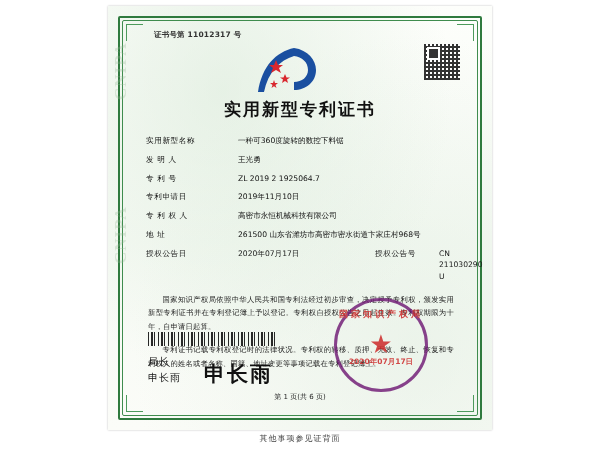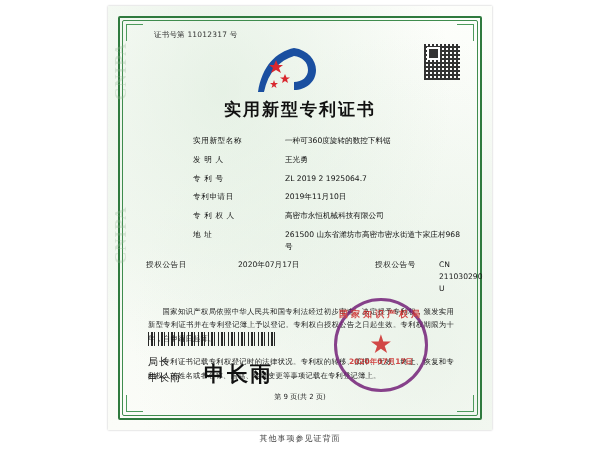--- a/index.html
+++ b/index.html
@@ -95,20 +95,21 @@
     top: 24px;
     right: 30px;
     bottom: 26px;
   }
 
   .cert-no {
     font-size: 7.5px;
     color: #333;
     margin-left: 16px;
     letter-spacing: 0.2px;
+    font-weight: bold;
   }
 
   
   .top-row {
     position: relative;
     height: 56px;
     margin-top: 4px;
   }
   .logo {
     position: absolute;
@@ -159,21 +160,20 @@
   .field {
     display: flex;
     align-items: baseline;
     margin-bottom: 7px;
   }
   .field .lbl {
     width: 92px;
     flex: 0 0 92px;
     letter-spacing: 0.6px;
     color: #111;
-    margin-left: 47px;
   }
   .field .val {
     flex: 1;
     color: #111;
   }
   .field-2col {
     display: flex;
     align-items: baseline;
     margin-bottom: 7px;
     gap: 24px;
@@ -375,20 +375,20 @@
       </div>
 
       <div class="sign-name">申长雨</div>
 
       <div class="seal">
         <div class="arc-top">国家知识产权局</div>
         <div class="star">★</div>
         <div class="seal-date">2020年07月17日</div>
       </div>
 
-      <div class="page-no">第 9 页(共 2 页)</div>
+      <div class="page-no">第 1 页(共 6 页)</div>
 
     </div>
   </div>
 
   <div class="footer-note">其他事项参见证背面</div>
 
 </div>
 
 </body></html>

